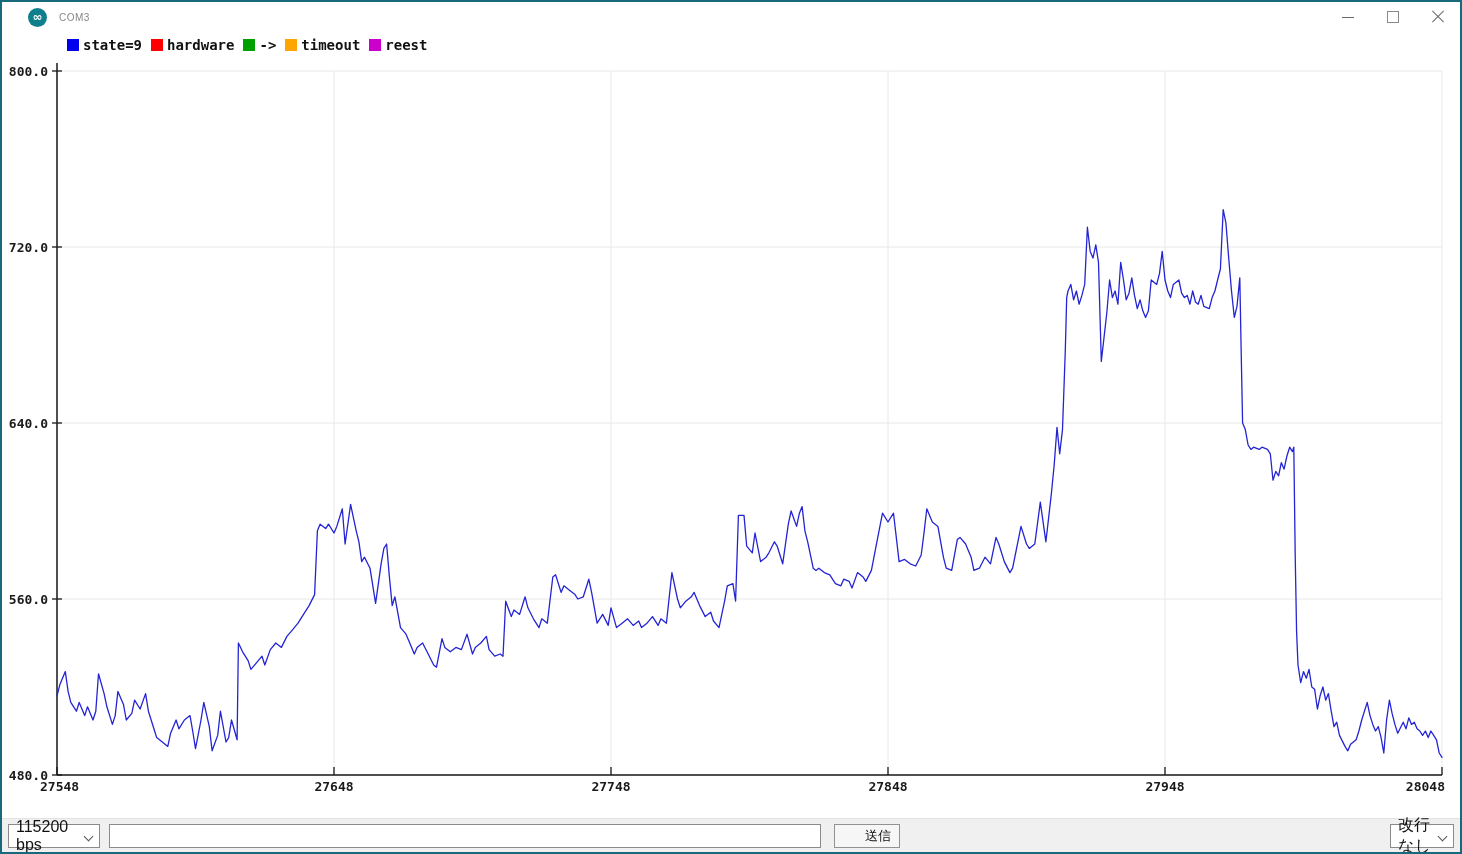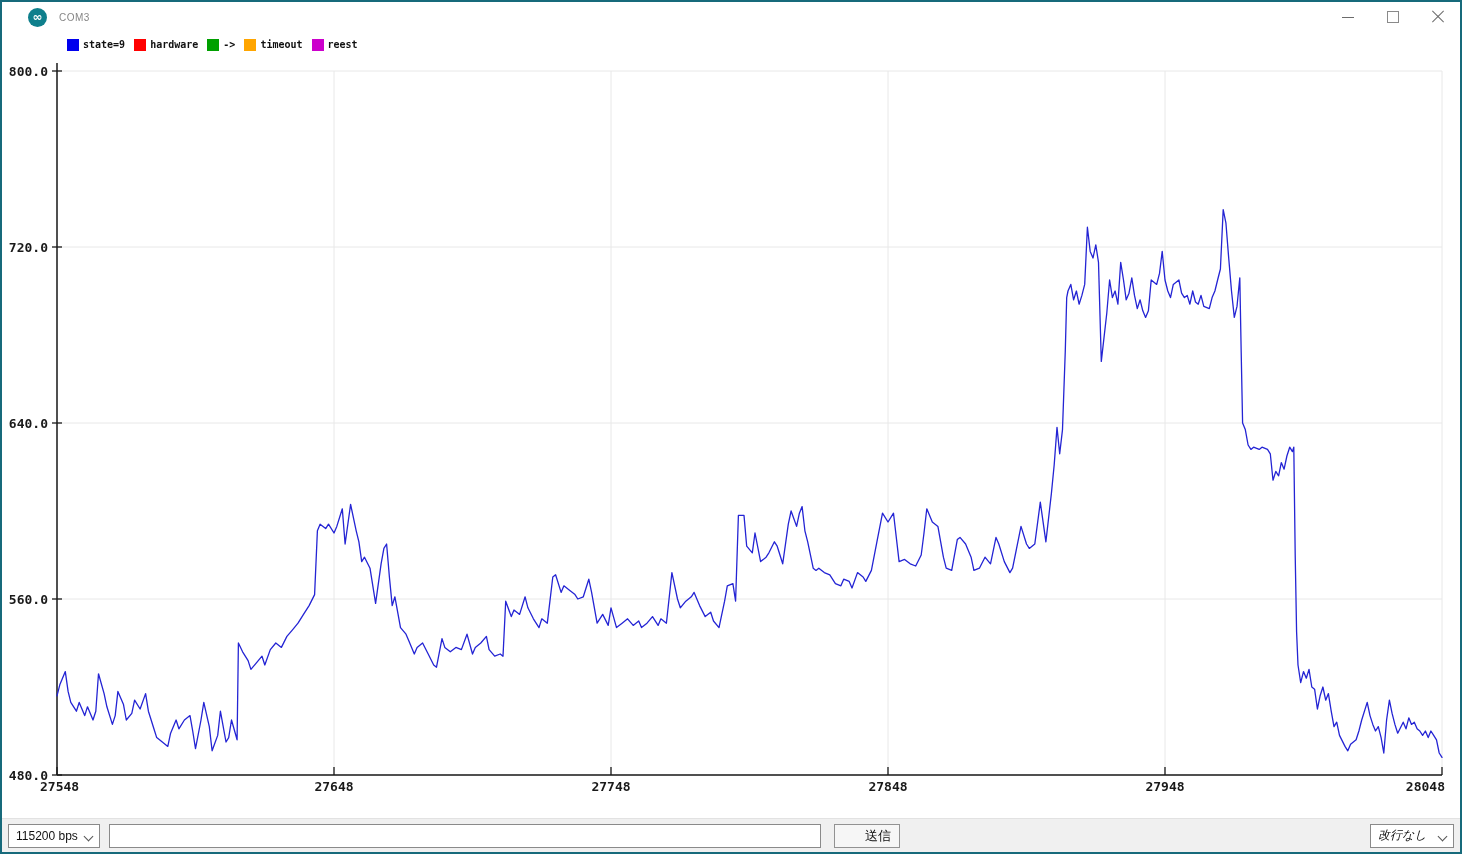--- a/index.html
+++ b/index.html
@@ -20,32 +20,32 @@
   .ico-max{width:10px;height:10px;border:1.4px solid #8a8a8a;background:transparent;}
   .ico-close{position:relative;width:14px;height:14px;}
   .ico-close::before,.ico-close::after{content:"";position:absolute;left:-1px;top:6px;width:16px;height:0;
     border-top:1.5px solid #6b6b6b;}
   .ico-close::before{transform:rotate(45deg);}
   .ico-close::after{transform:rotate(-45deg);}
   
   .plot-region{position:relative;flex:1 1 auto;background:#fff;}
   .chart-svg{position:absolute;left:0;top:0;}
   .legend{position:absolute;left:65px;top:5px;display:flex;align-items:center;height:15px;
-    font-family:"DejaVu Sans Mono", monospace;font-weight:bold;font-size:10px;color:#111;}
+    font-family:"DejaVu Sans Mono", monospace;font-weight:bold;font-size:14px;color:#111;}
   .legend-item{display:flex;align-items:center;margin-right:9px;}
   .legend-sq{width:12px;height:12px;margin-right:4px;display:inline-block;}
   
   .control-bar{flex:0 0 34px;height:34px;background:#f0f0f0;border-top:1px solid #e2e2e2;
     display:flex;align-items:center;padding:0 6px;box-sizing:border-box;}
   .combo{position:relative;height:24px;box-sizing:border-box;background:#fff;border:1px solid #8a8a8a;
-    display:flex;align-items:center;padding:0 20px 0 7px;font-size:12px;color:#111;cursor:default;}
+    display:flex;align-items:center;padding:0 20px 0 7px;font-size:16px;color:#111;cursor:default;}
   .combo .chev{position:absolute;right:7px;top:8px;width:6px;height:6px;
     border-left:1.5px solid #555;border-bottom:1.5px solid #555;transform:rotate(-45deg);}
   .combo-baud{width:92px;flex:0 0 auto;}
-  .combo-eol{width:84px;margin-left:auto;flex:0 0 auto;font-style:italic;}
+  .combo-eol{width:64px;margin-left:auto;flex:0 0 auto;}
   .msg-input{flex:0 0 auto;width:712px;height:24px;box-sizing:border-box;margin-left:9px;
     border:1px solid #8a8a8a;background:#fff;padding:0 6px;font-size:13px;outline:none;}
   .send-btn{flex:0 0 auto;margin-left:13px;width:66px;height:24px;box-sizing:border-box;
     background:#f6f6f6;border:1px solid #929292;font-size:13px;color:#111;
     font-family:"Liberation Sans", sans-serif;padding-left:28px;}
 </style>
 </head>
 <body>
 
 <div class="window">

